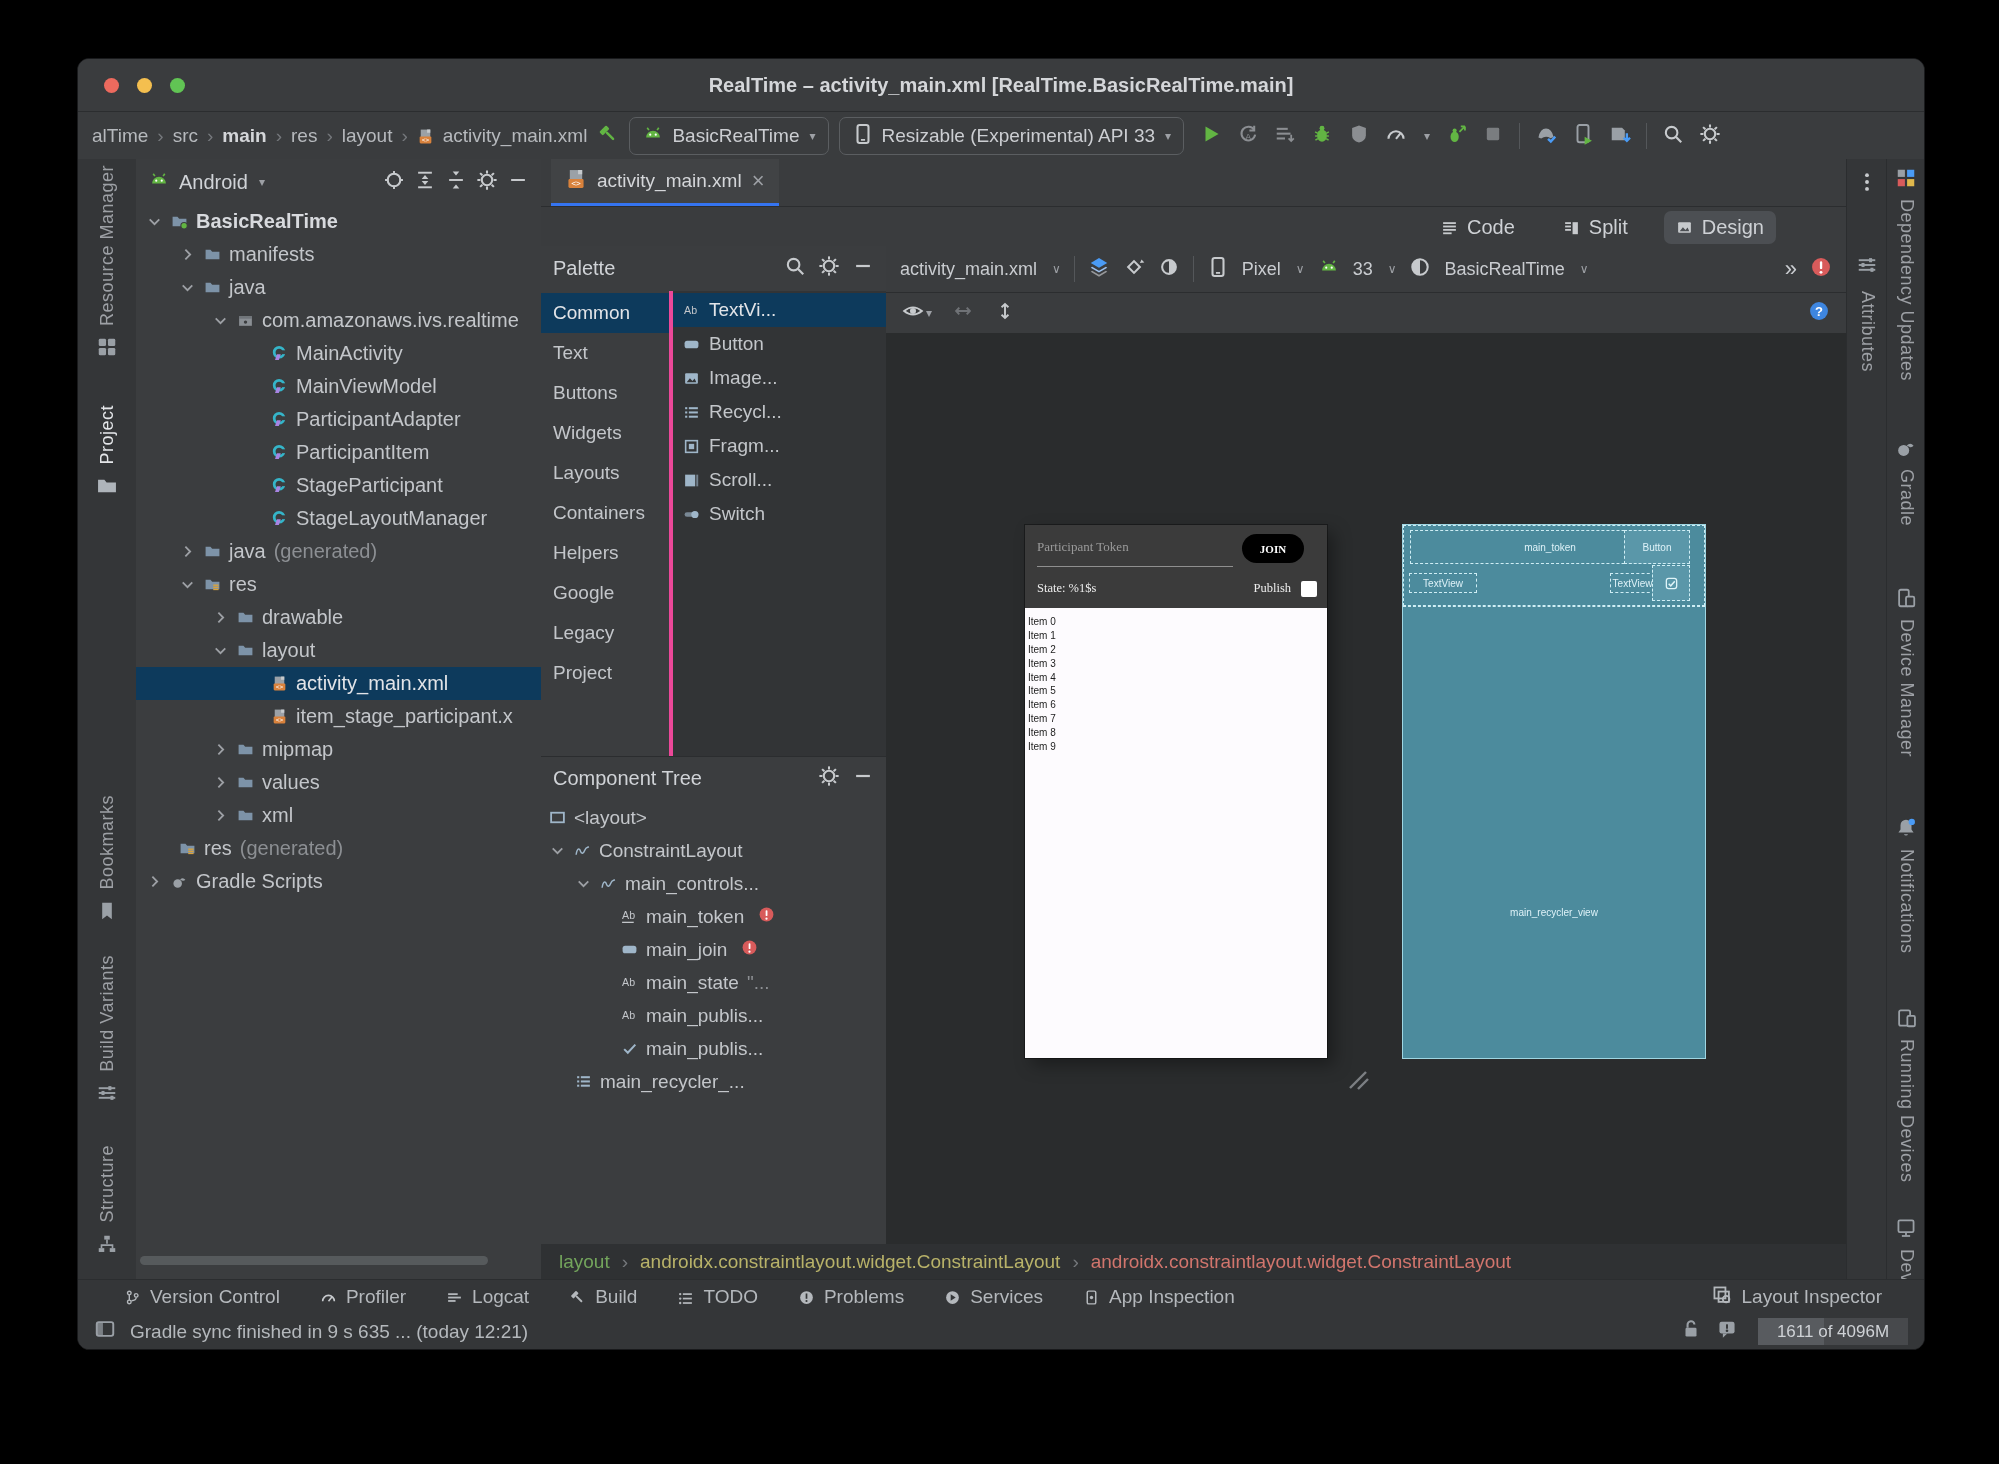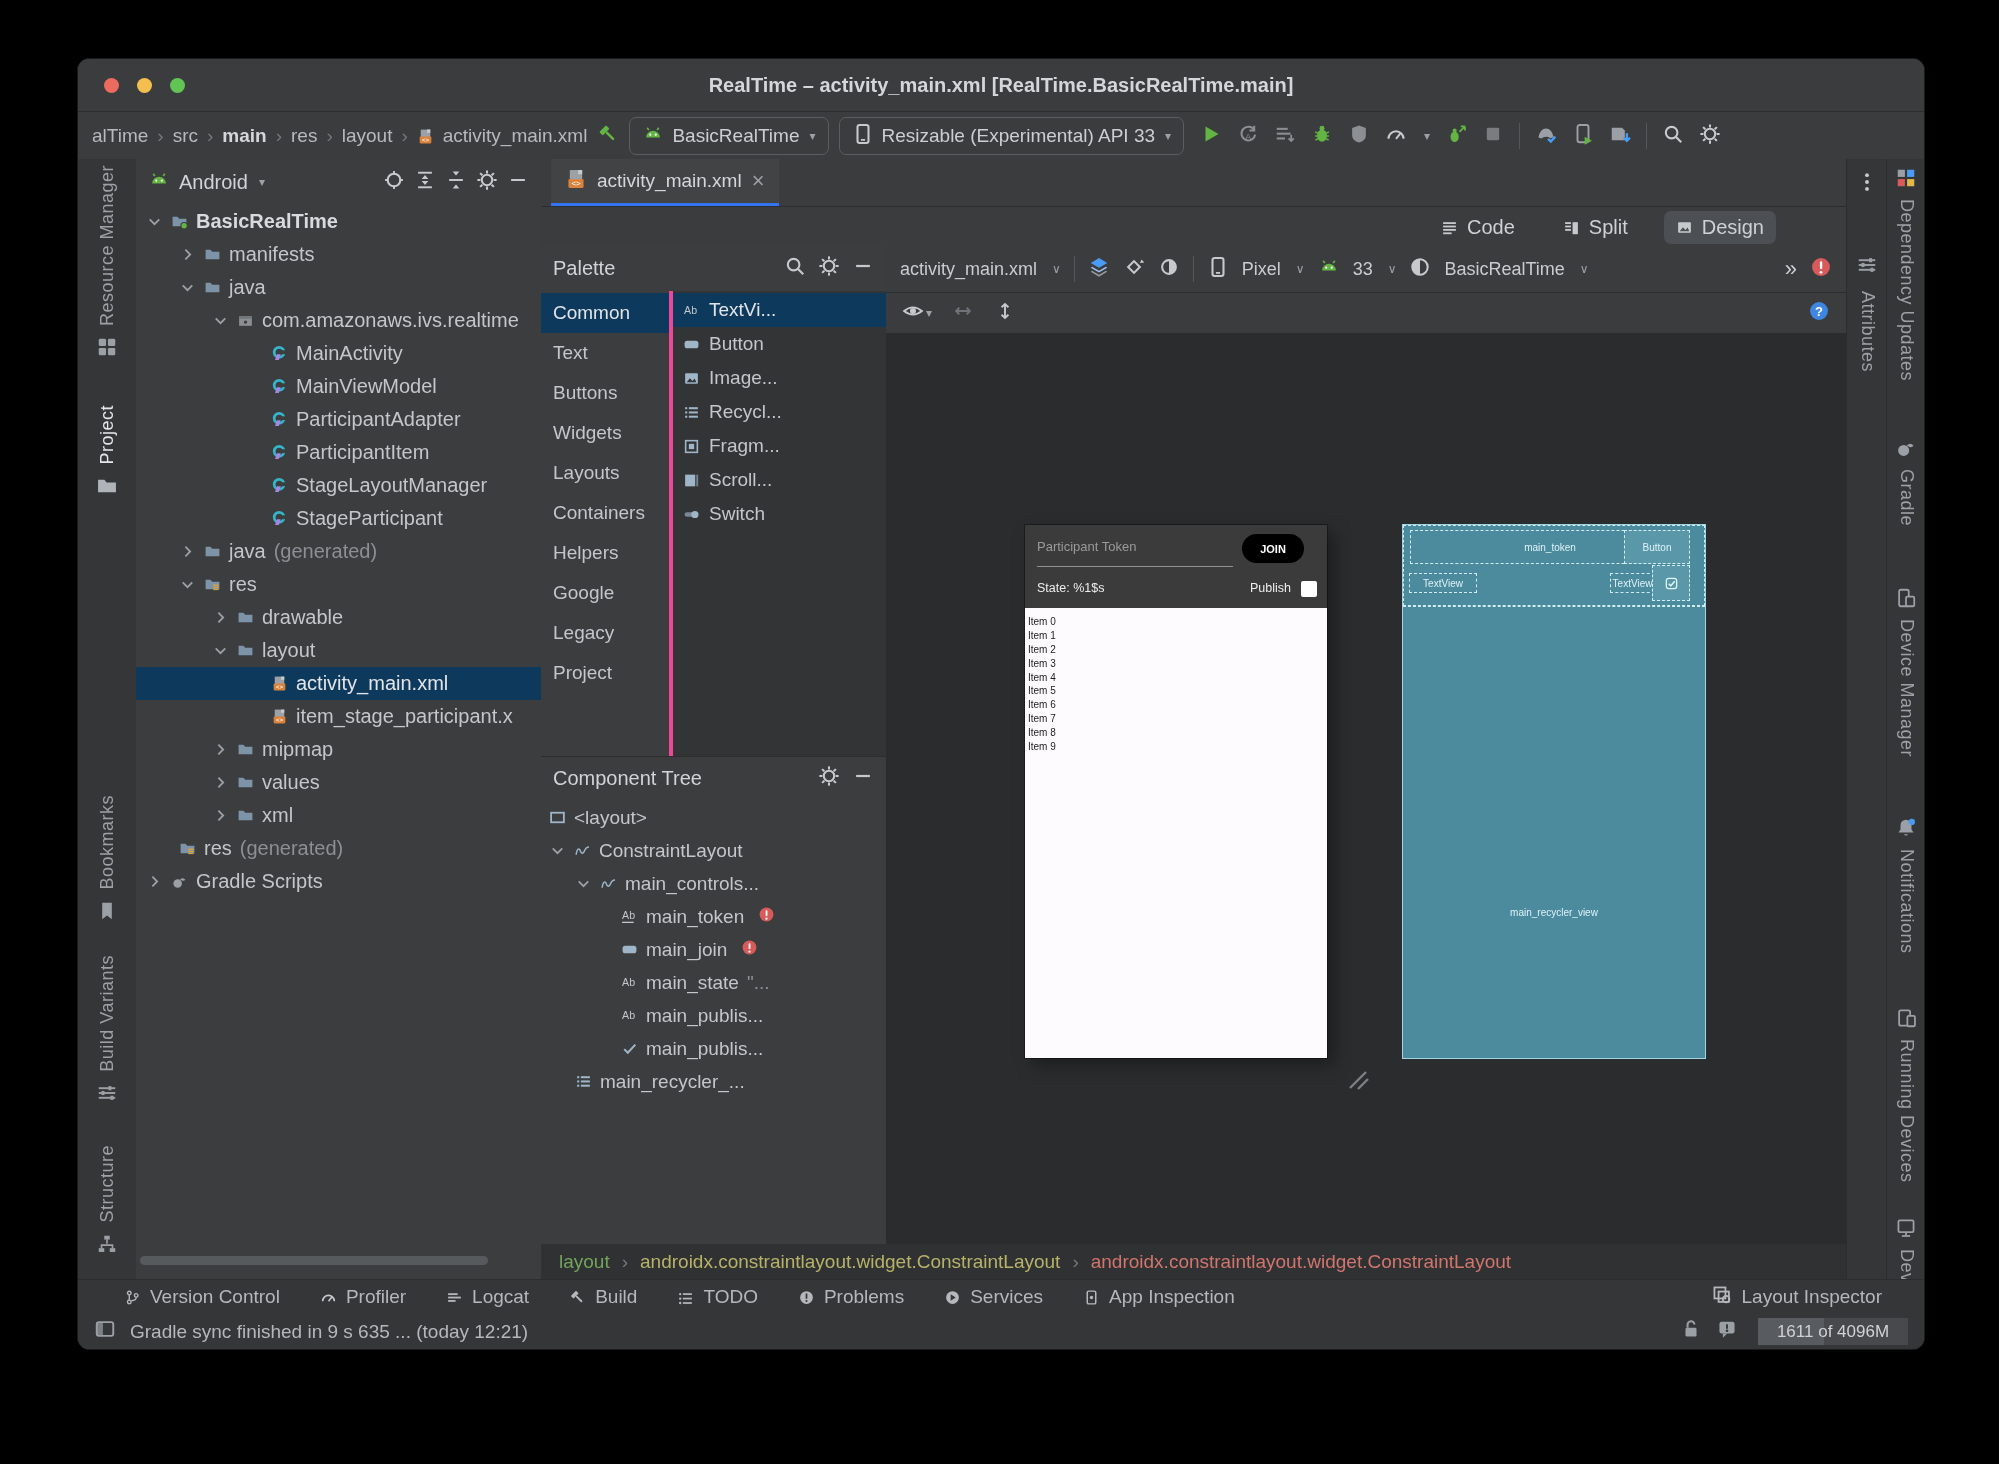--- a/index.html
+++ b/index.html
@@ -82,21 +82,21 @@
   .badge{margin-left:6px;}
   
   .design-surface{position:absolute;left:345px;top:87px;width:960px;height:998px;}
   .ds-toolbar{height:46px;background:#3a3c3e;border-bottom:1px solid #2b2d2f;display:flex;
               align-items:center;gap:13px;padding:0 14px;font-size:18px;color:#c9ccd0;}
   .ds-toolbar2{height:40px;background:#3a3c3e;border-bottom:1px solid #2b2d2f;display:flex;
                align-items:center;gap:20px;padding:0 16px;}
   .canvas{position:absolute;left:0;top:87px;right:0;bottom:0;background:#2a2c2d;}
   .phone{position:absolute;width:302px;height:533px;}
   .phone1{left:139px;top:192px;background:#fdfbfe;box-shadow:0 0 0 1px rgba(0,0,0,.35),7px 7px 16px rgba(0,0,0,.35);}
-  .p1-head{position:absolute;left:0;top:0;width:100%;height:83px;background:#3b3b3b;}
+  .p1-head{position:absolute;left:0;top:0;width:100%;height:83px;background:#3b3b3b;font-family:Liberation Serif, serif;}
   .p1-hint{position:absolute;left:12px;top:14px;font-size:13px;color:#9a9a9a;}
   .p1-line{position:absolute;left:12px;top:41px;width:196px;height:1px;background:#8f8f8f;}
   .p1-join{position:absolute;right:23px;top:9px;width:62px;height:29px;border-radius:15px;background:#000;
            color:#fff;font-size:11px;font-weight:bold;display:flex;align-items:center;justify-content:center;}
   .p1-state{position:absolute;left:12px;top:56px;font-size:12.5px;color:#ededed;}
   .p1-publish{position:absolute;right:36px;top:56px;font-size:12.5px;color:#ededed;}
   .p1-check{position:absolute;right:10px;top:56px;width:16px;height:16px;background:#fff;border-radius:2px;}
   .p1-list{position:absolute;left:0;top:83px;right:0;bottom:0;padding-top:7px;}
   .p1-item{height:13.9px;line-height:13.9px;font-size:10px;color:#1d1d1d;padding-left:3px;}
   .phone2{left:517px;top:192px;background:#4c8b9d;outline:1px solid #9fd6e2;}
@@ -517,31 +517,31 @@
           <span>ParticipantItem</span>
         </div>
         <div class="trow" style="padding-left:135px;">
           <span class="ic small">
             <svg viewBox="0 0 16 16">
               <circle cx="7.6" cy="6.8" r="4.6" fill="none" stroke="#35b5c9" stroke-width="2.6"></circle>
               <rect x="9.5" y="5" width="5" height="3.6" fill="#3b3d3f"></rect>
               <path d="M5.6 8.8h3.6l-1.8 5.4H3.8z" fill="#a884e3"></path>
             </svg>
           </span>
-          <span>StageLayoutManager</span>
+          <span>StageParticipant</span>
         </div>
         <div class="trow" style="padding-left:135px;">
           <span class="ic small">
             <svg viewBox="0 0 16 16">
               <circle cx="7.6" cy="6.8" r="4.6" fill="none" stroke="#35b5c9" stroke-width="2.6"></circle>
               <rect x="9.5" y="5" width="5" height="3.6" fill="#3b3d3f"></rect>
               <path d="M5.6 8.8h3.6l-1.8 5.4H3.8z" fill="#a884e3"></path>
             </svg>
           </span>
-          <span>StageParticipant</span>
+          <span>StageLayoutManager</span>
         </div>
         <div class="trow" style="padding-left:43px;">
           <span class="ic small">
             <svg viewBox="0 0 16 16">
               <path d="M6 3.5l4.5 4.5-4.5 4.5" fill="none" stroke="#9da0a5" stroke-width="1.7"></path>
             </svg>
           </span>
           <span class="ic small">
             <svg viewBox="0 0 16 16">
               <path d="M1.5 3.5h4.6l1.6 2h6.8v7H1.5z" fill="#7d93a8"></path>

